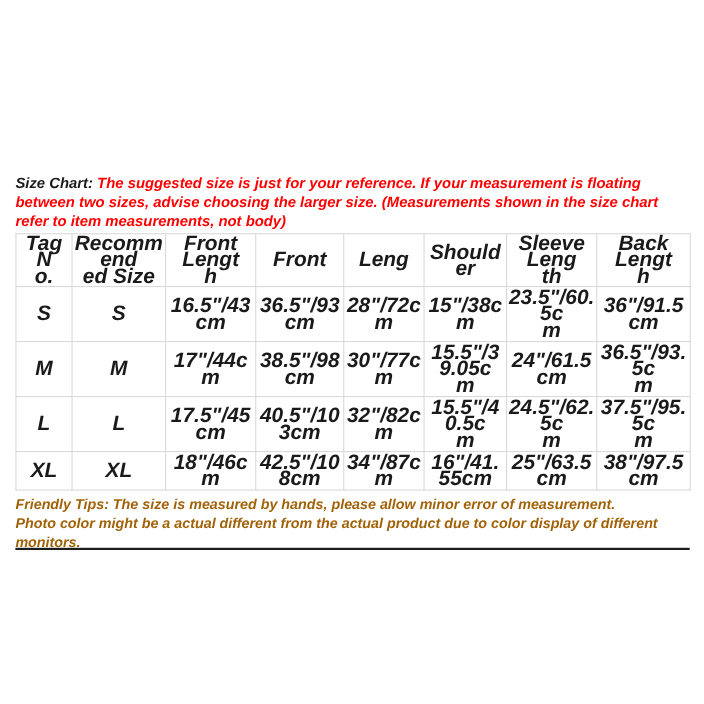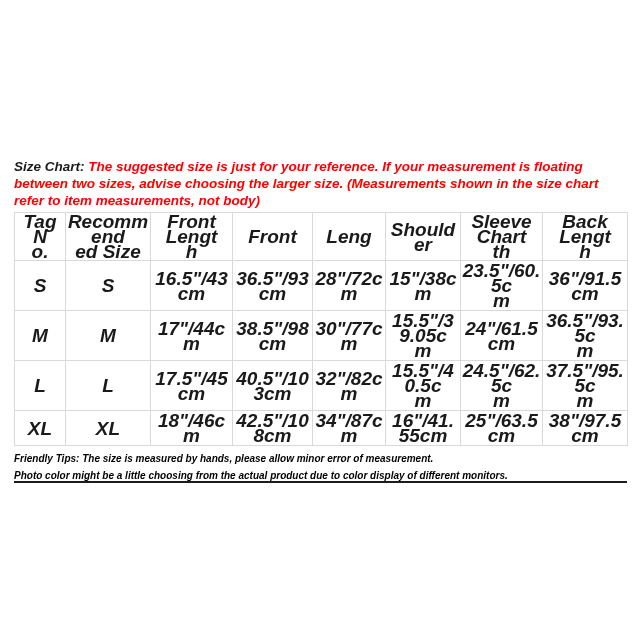--- a/index.html
+++ b/index.html
@@ -60,25 +60,25 @@
   .c1 { width: 51px; }
   .c2 { width: 85px; }
   .c3 { width: 82px; }
   .c4 { width: 80px; }
   .c5 { width: 73px; }
   .c6 { width: 75px; }
   .c7 { width: 82px; }
   .c8 { width: 85px; }
   .tips {
     margin: 0;
-    font-size: 10px;
+    font-size: 13px;
     line-height: 17px;
     font-weight: bold;
     font-style: italic;
-    color: #000000;
+    color: #a16207;
   }
   .tips.first { margin-top: 4px; }
   .underline-rule {
     width: 613px;
     height: 0;
     border-top: 2px solid #1c1c1c;
     margin-top: -3px;
   }
 </style>
 </head>
@@ -104,21 +104,21 @@
         <tr>
           <th>Tag N
 o.</th>
           <th>Recommend
 ed Size</th>
           <th>Front Lengt
 h</th>
           <th>Front</th>
           <th>Leng</th>
           <th>Shoulder</th>
-          <th>Sleeve Chart
+          <th>Sleeve Leng
 th</th>
           <th>Back Lengt
 h</th>
         </tr>
       </thead>
       <tbody>
         <tr>
           <td>S</td>
           <td>S</td>
           <td>16.5"/43cm</td>
@@ -161,17 +161,17 @@
           <td>42.5"/108cm</td>
           <td>34"/87cm</td>
           <td>16"/41.55cm</td>
           <td>25"/63.5cm</td>
           <td>38"/97.5cm</td>
         </tr>
       </tbody>
     </table>
 
     <p class="tips first">Friendly Tips: The size is measured by hands, please allow minor error of measurement.</p>
-    <p class="tips">Photo color might be a little choosing from the actual product due to color display of different monitors.</p>
+    <p class="tips">Photo color might be a actual different from the actual product due to color display of different monitors.</p>
     <div class="underline-rule"></div>
 
   </div>
 </div>
 
 </body></html>

